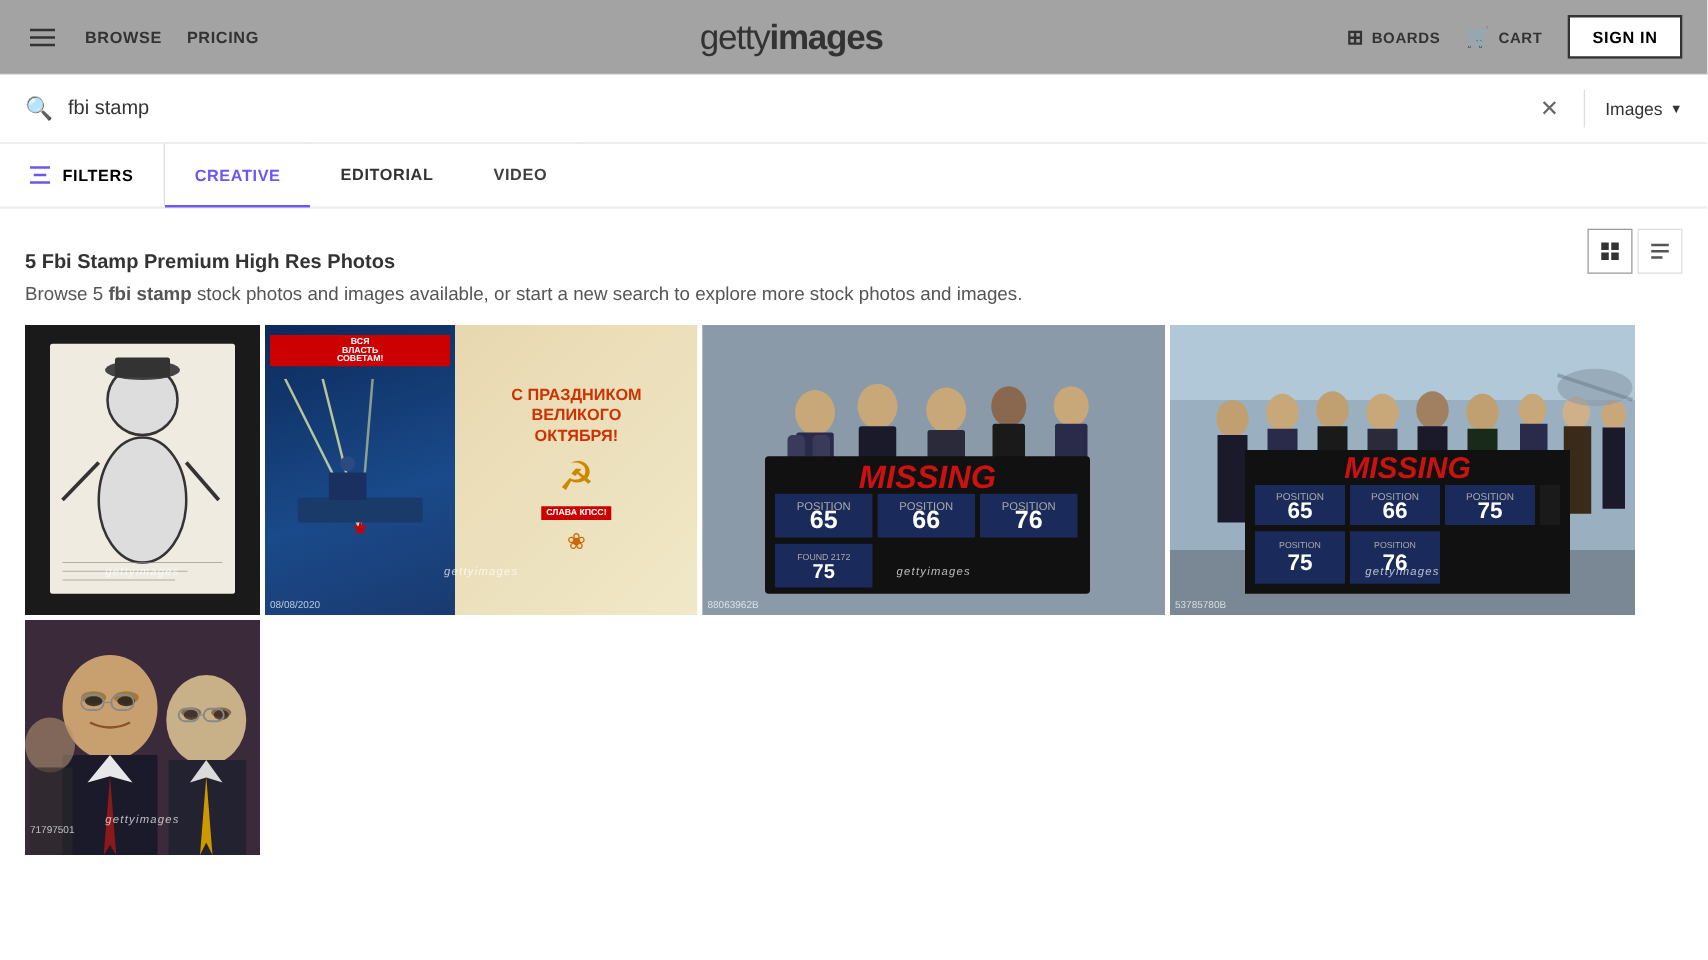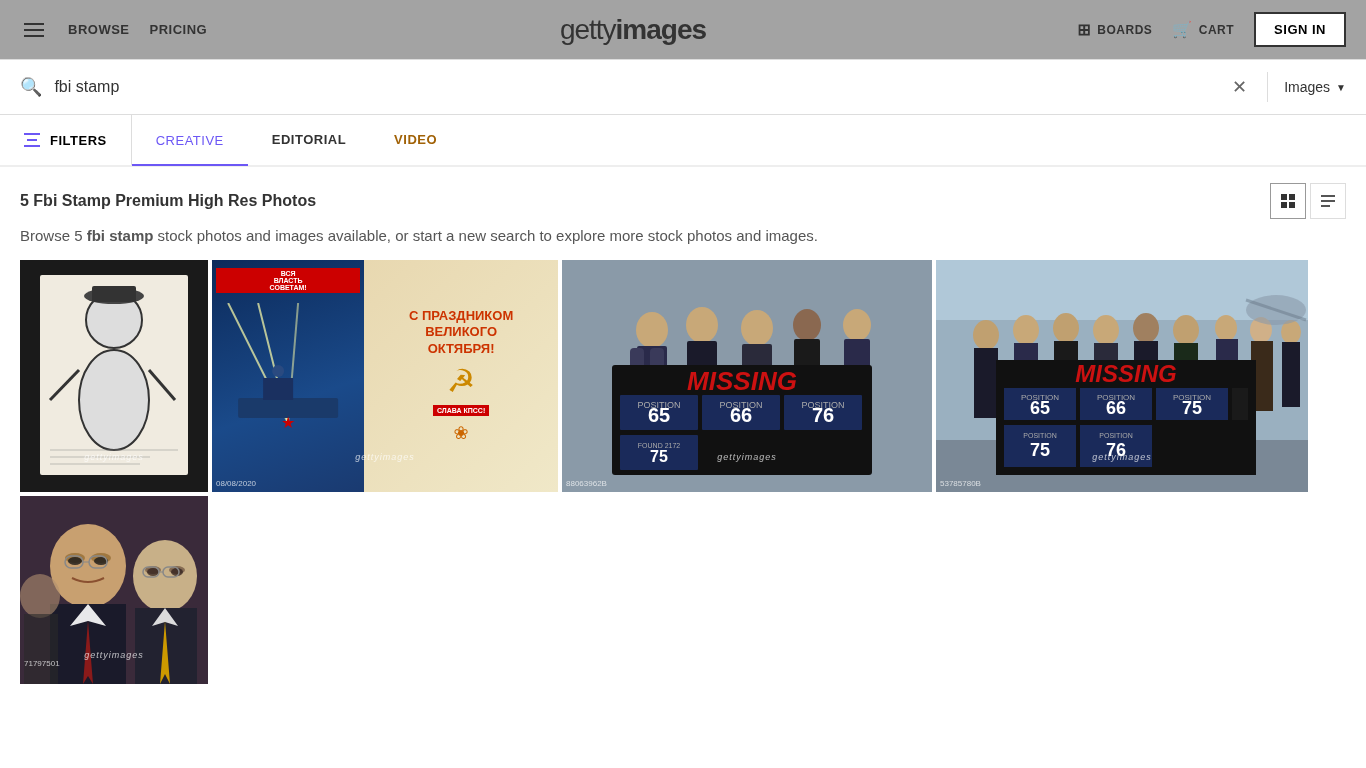--- a/index.html
+++ b/index.html
@@ -50,28 +50,28 @@
 <div style="display:flex;align-items:flex-end;border-bottom:2px solid #eee;background:#fff;">
   <button style="display:flex;align-items:center;gap:10px;padding:0 24px;height:50px;border:none;border-right:1px solid #ddd;cursor:pointer;font-size:13px;font-weight:bold;letter-spacing:0.5px;background:#fff;">
     <span style="display:flex;flex-direction:column;gap:4px;width:16px;">
       <span style="display:block;width:16px;height:2px;background:#6c57f5;"></span>
       <span style="display:block;width:10px;height:2px;background:#6c57f5;margin-left:3px;"></span>
       <span style="display:block;width:16px;height:2px;background:#6c57f5;"></span>
     </span>
     <span>FILTERS</span>
   </button>
   <nav style="display:flex;align-items:center;">
-    <button style="padding:0 24px;height:50px;border:none;border-bottom:2px solid #6c57f5;font-size:13px;font-weight:normal;letter-spacing:0.5px;cursor:pointer;color:#6c57f5;background:#fff;margin-bottom:-2px;">CREATIVE</button>
+    <button style="padding:0 24px;height:50px;border:none;border-bottom:2px solid #6c57f5;font-size:13px;font-weight:bold;letter-spacing:0.5px;cursor:pointer;color:#6c57f5;background:#fff;margin-bottom:-2px;">CREATIVE</button>
     <button style="padding:0 24px;height:50px;border:none;border-bottom:2px solid transparent;font-size:13px;font-weight:bold;letter-spacing:0.5px;cursor:pointer;color:#333;background:#fff;">EDITORIAL</button>
-    <button style="padding:0 24px;height:50px;border:none;border-bottom:2px solid transparent;font-size:13px;font-weight:bold;letter-spacing:0.5px;cursor:pointer;color:#a16207;background:#fff;">VIDEO</button>
+    <button style="padding:0 24px;height:50px;border:none;border-bottom:2px solid transparent;font-size:13px;font-weight:bold;letter-spacing:0.5px;cursor:pointer;color:#404040;background:#fff;">VIDEO</button>
   </nav>
 </div>
 
 <div style="padding:16px 20px;">
-  <div style="display:flex;align-items:center;justify-content:space-between;margin-bottom:8px;">
+  <div style="display:flex;align-items:flex-end;justify-content:space-between;margin-bottom:8px;">
     <h1 style="font-size:16px;font-weight:bold;color:#333;">5 Fbi Stamp Premium High Res Photos</h1>
     <div style="display:flex;gap:4px;">
       <button style="width:36px;height:36px;border:1px solid #999;background:#fff;display:flex;align-items:center;justify-content:center;cursor:pointer;color:#333;">
         <span style="display:grid;grid-template-columns:1fr 1fr;gap:2px;width:14px;height:14px;">
           <span style="background:#333;display:block;"></span>
           <span style="background:#333;display:block;"></span>
           <span style="background:#333;display:block;"></span>
           <span style="background:#333;display:block;"></span>
         </span>
       </button>

